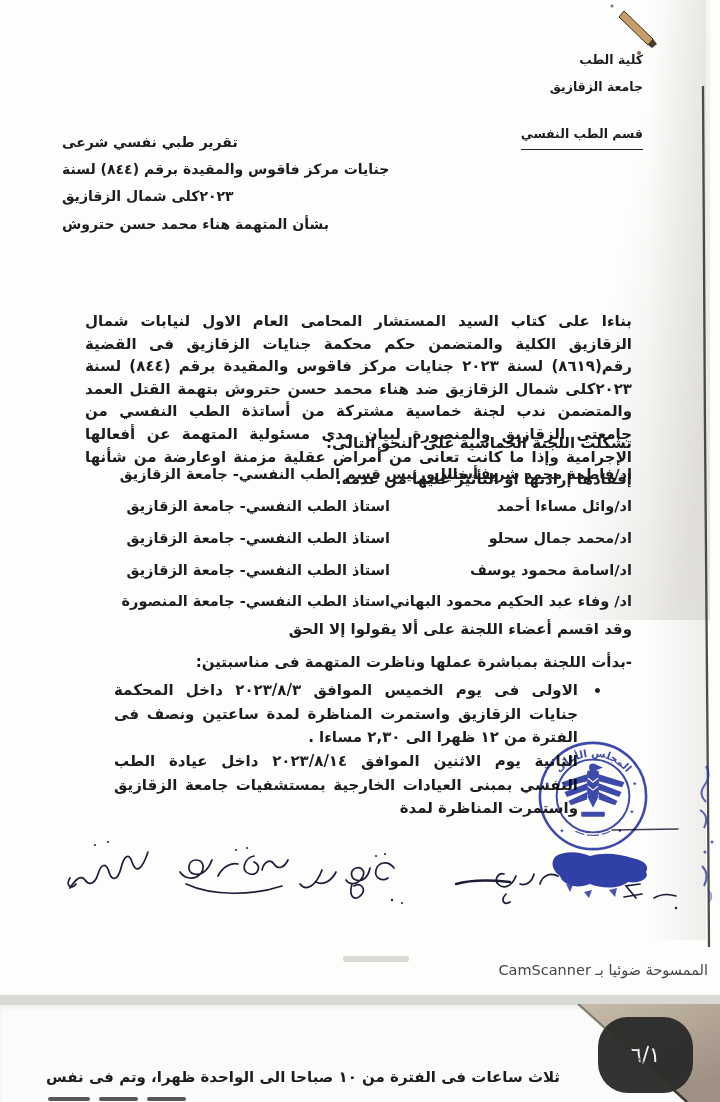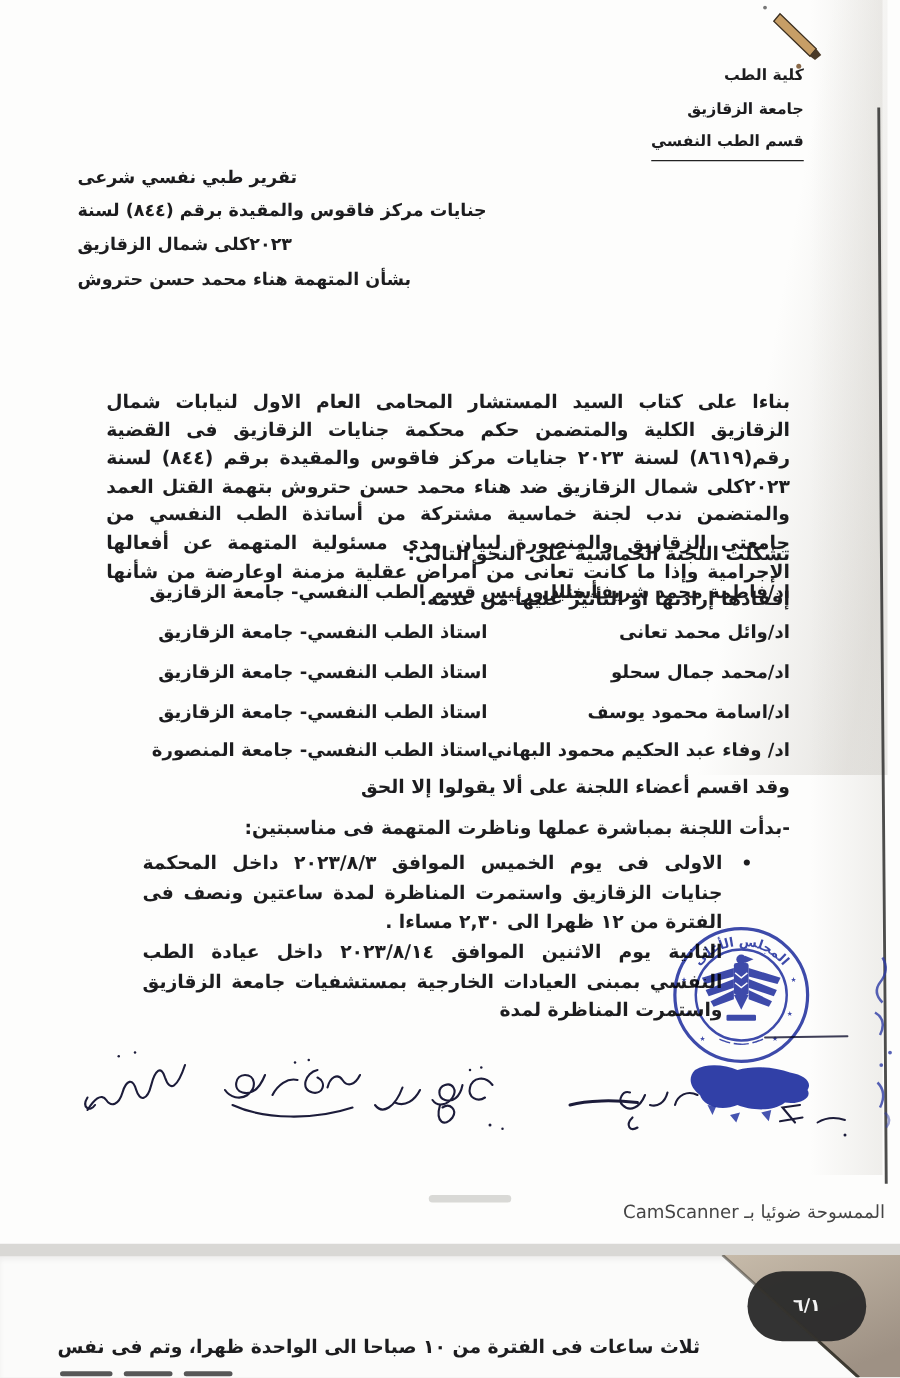--- a/index.html
+++ b/index.html
@@ -8,21 +8,21 @@
   .screen{position:relative;width:720px;height:1102px;}
   .abs{position:absolute;}
   
   .page1{left:0;top:0;width:720px;height:997px;background:#fdfdfc;}
   .curl-shade{left:480px;top:0;width:230px;height:620px;pointer-events:none;
     background:linear-gradient(100deg,rgba(0,0,0,0) 55%,rgba(188,184,176,.34) 90%,rgba(160,156,148,.22) 100%);}
   .curl-strip{left:648px;top:0;width:58px;height:940px;pointer-events:none;
     background:linear-gradient(to right,rgba(0,0,0,0),rgba(196,192,184,.25));}
   .ar{direction:rtl;unicode-bidi:plaintext;color:#1d1d1f;font-weight:700;}
   .hdr{right:77px;top:47px;text-align:right;font-size:12.5px;line-height:26.5px;}
-  .hdr .u{border-bottom:1.4px solid #222;padding-bottom:1px;display:inline-block;}
+  .hdr .u{border-bottom:1.4px solid #222;padding-bottom:1px;display:inline-block;margin-top:21px;}
   .titleblock{left:62px;top:129px;width:508px;text-align:left;
               font-size:14px;line-height:27.2px;}
   .para{left:85px;top:263px;width:547px;font-size:15px;line-height:22.6px;
         text-align:justify;text-align-last:right;margin-top:47px;}
   .line15{font-size:15px;}
   .committee-intro{right:88px;top:434px;}
   .row-name{right:88px;font-size:14.5px;}
   .row-role{font-size:14.5px;}
   .oath{right:88px;top:620px;}
   .sessions-intro{right:88px;top:653px;}
@@ -31,22 +31,22 @@
   .session .dot{position:absolute;right:-24px;top:1px;font-size:14px;}
   
   .stamp{left:534px;top:737px;width:118px;height:118px;mix-blend-mode:multiply;opacity:.93;}
   
   .smudge{left:343px;top:956px;width:66px;height:6px;background:#d2d2cf;border-radius:3px;opacity:.85;}
   .watermark{right:12px;top:962px;direction:rtl;font-size:14.5px;font-weight:400;color:#454545;}
   .band{left:0;top:995px;width:720px;height:10px;background:#d9d8d5;}
   
   .page2{left:0;top:1005px;width:720px;height:97px;background:#fbfbfa;
          box-shadow:inset 0 3px 4px rgba(0,0,0,.05);}
-  .badge{left:598px;top:1017px;width:95px;height:56px;border-radius:30px;
-         background:rgba(43,43,43,.96);color:#f4f4f4;font-size:14px;font-weight:700;
+  .badge{left:598px;top:1017px;width:95px;height:76px;border-radius:30px;
+         background:rgba(43,43,43,.96);color:#f4f4f4;font-size:21px;font-weight:400;
          display:flex;align-items:center;justify-content:center;letter-spacing:2px;}
   .next-line{right:160px;top:1068px;font-size:15px;}
   .sliver{top:1097px;height:4px;background:#2f2f2f;opacity:.8;border-radius:2px;filter:blur(.4px);}
   svg{display:block;}
   .overlay-svg{left:0;top:0;width:720px;height:1102px;pointer-events:none;}
 </style>
 </head>
 <body>
 
 <div class="screen">
@@ -68,21 +68,21 @@
       <div>بشأن المتهمة هناء محمد حسن حتروش</div>
     </div>
 
     <div class="abs ar para">بناءا على كتاب السيد المستشار المحامى العام الاول لنيابات شمال الزقازيق الكلية والمتضمن حكم محكمة جنايات الزقازيق فى القضية رقم(٨٦١٩) لسنة ٢٠٢٣ جنايات مركز فاقوس والمقيدة برقم (٨٤٤) لسنة ٢٠٢٣كلى شمال الزقازيق ضد هناء محمد حسن حتروش بتهمة القتل العمد والمتضمن ندب لجنة خماسية مشتركة من أساتذة الطب النفسي من جامعتى الزقازيق والمنصورة لبيان مدى مسئولية المتهمة عن أفعالها الإجرامية وإذا ما كانت تعانى من أمراض عقلية مزمنة اوعارضة من شأنها إفقادها إرادتها او التأثير عليها من عدمه.</div>
 
     <div class="abs ar line15 committee-intro">تشكلت اللجنة الخماسية على النحو التالى:</div>
 
     <div>
       <div class="abs ar row-name" style="top:466px">اد/فاطمة محمد شريف خليل</div>
       <div class="abs ar row-role" style="top:466px;right:242px">أستاذ ورئيس قسم الطب النفسي- جامعة الزقازيق</div>
-      <div class="abs ar row-name" style="top:498px">اد/وائل محمد تعانى</div>
+      <div class="abs ar row-name" style="top:498px">اد/وائل مساءا أحمد</div>
       <div class="abs ar row-role" style="top:498px;right:330px">استاذ الطب النفسي- جامعة الزقازيق</div>
       <div class="abs ar row-name" style="top:530px">اد/محمد جمال سحلو</div>
       <div class="abs ar row-role" style="top:530px;right:330px">استاذ الطب النفسي- جامعة الزقازيق</div>
       <div class="abs ar row-name" style="top:562px">اد/اسامة محمود يوسف</div>
       <div class="abs ar row-role" style="top:562px;right:330px">استاذ الطب النفسي- جامعة الزقازيق</div>
       <div class="abs ar row-name" style="top:593px">اد/ وفاء عبد الحكيم محمود البهاني</div>
       <div class="abs ar row-role" style="top:593px;right:330px">استاذ الطب النفسي- جامعة المنصورة</div>
     </div>
 
     <div class="abs ar line15 oath">وقد اقسم أعضاء اللجنة على ألا يقولوا إلا الحق</div>

